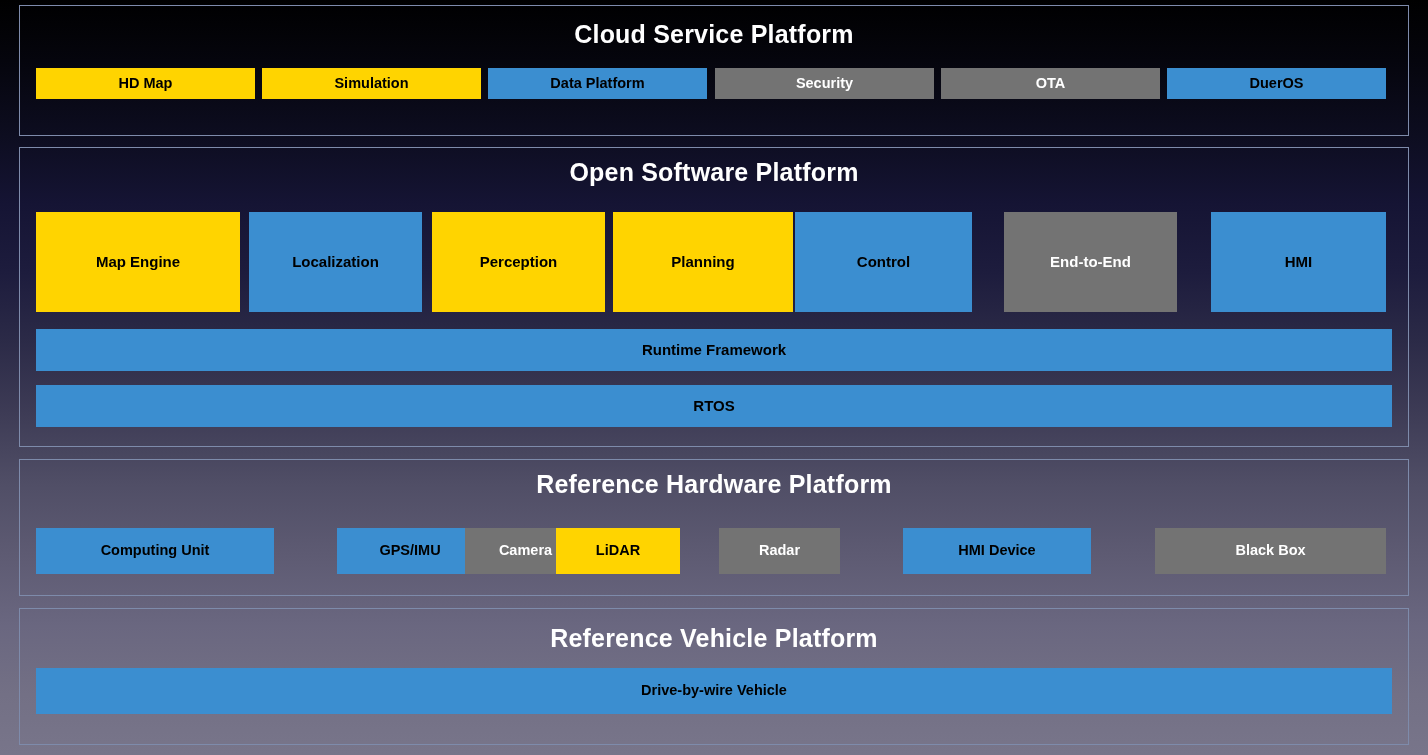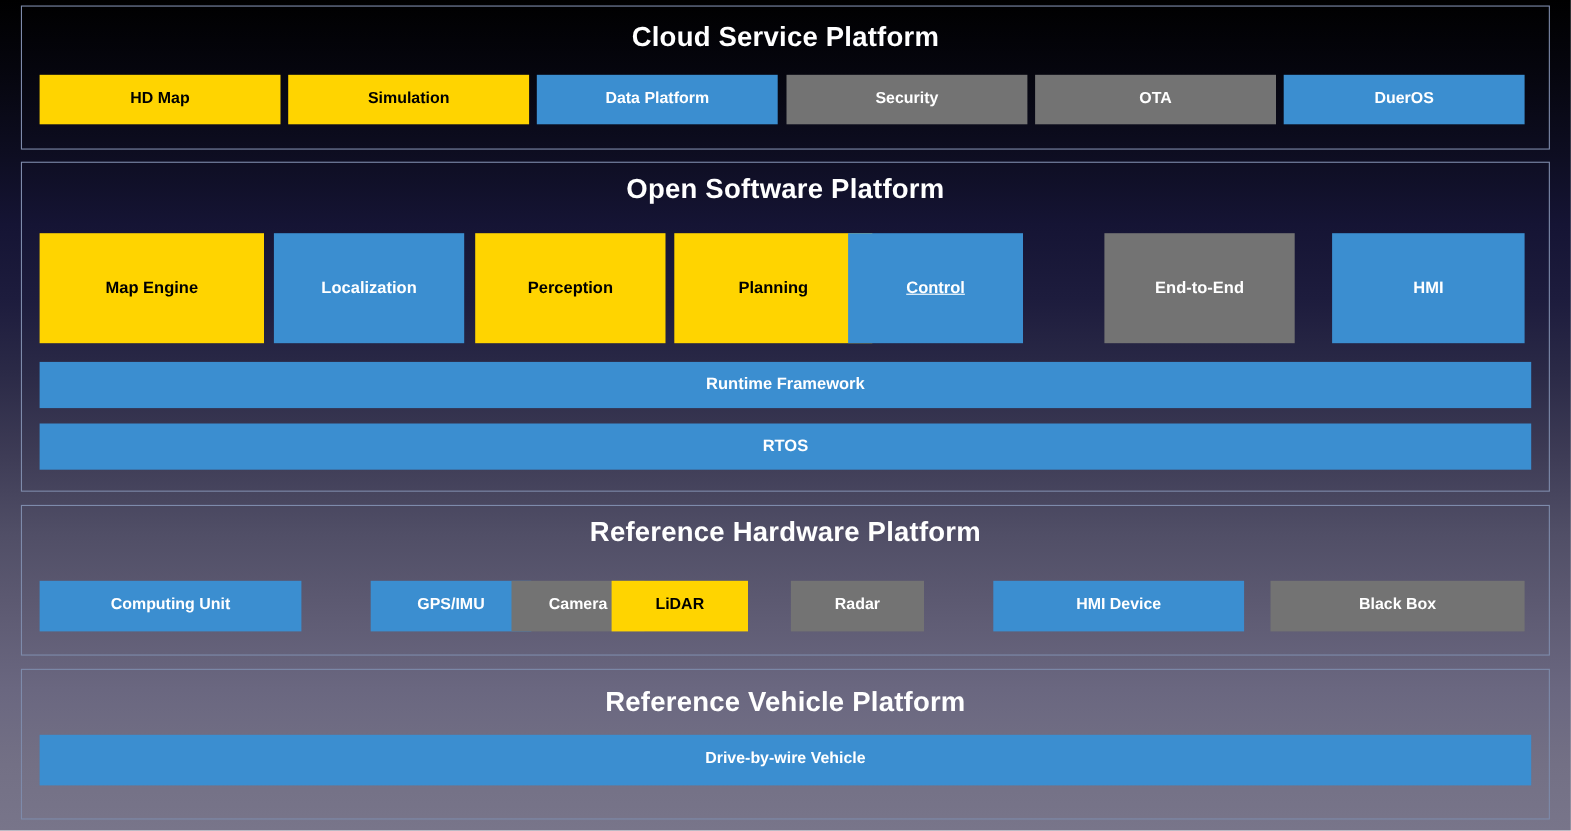--- a/index.html
+++ b/index.html
@@ -50,36 +50,36 @@
     position: absolute;
     display: flex;
     align-items: center;
     justify-content: center;
     font-weight: bold;
     text-align: center;
     line-height: 1.1;
     white-space: nowrap;
   }
   .box.yellow { background: #FFD400; color: #000000; }
-  .box.blue   { background: #3b8ed0; color: #ffffff; }
+  .box.blue   { background: #3b8ed0; color: #000000; }
   .box.red    { background: #737373; color: #ffffff; }
 
   
   #panel-cloud    { left: 19px; top: 5px;   width: 1390px; height: 131px; }
   #panel-software { left: 19px; top: 147px; width: 1390px; height: 300px; }
   #panel-hardware { left: 19px; top: 459px; width: 1390px; height: 137px; }
   #panel-vehicle  { left: 19px; top: 608px; width: 1390px; height: 137px; }
 
   #title-cloud    { top: 20px;  font-size: 25px; }
   #title-software { top: 158px; font-size: 25px; }
   #title-hardware { top: 470px; font-size: 25px; }
   #title-vehicle  { top: 624px; font-size: 25px; }
 
   
-  .cloud-box { top: 68px; height: 45px; font-size: 14.5px; }
+  .cloud-box { top: 68px; height: 31px; font-size: 14.5px; }
 
   
   .sw-box { top: 212px; height: 100px; font-size: 15px; text-align: center; }
 
   
   .sw-bar { height: 42px; font-size: 15px; left: 36px; width: 1356px; }
   #bar-runtime { top: 329px; }
   #bar-rtos    { top: 385px; }
 
   
@@ -103,36 +103,36 @@
   <div class="box red cloud-box" style="left:941px; width:219px;">OTA</div>
   <div class="box blue cloud-box" style="left:1167px;width:219px;">DuerOS</div>
 
   <div class="panel" id="panel-software"></div>
   <div class="panel-title" id="title-software">Open Software Platform</div>
 
   <div class="box yellow sw-box" style="left:36px;   width:204px;">Map Engine</div>
   <div class="box blue sw-box" style="left:249px;  width:173px;">Localization</div>
   <div class="box yellow sw-box" style="left:432px;  width:173px;">Perception</div>
   <div class="box yellow sw-box" style="left:613px;  width:180px;">Planning</div>
-  <div class="box blue sw-box" style="left:771px;  width:159px;text-decoration:underline;">Control</div>
+  <div class="box blue sw-box" style="left:795px;  width:177px;">Control</div>
   <div class="box red sw-box" style="left:1004px; width:173px;">End-to-End</div>
   <div class="box blue sw-box" style="left:1211px; width:175px;">HMI</div>
 
   <div class="box blue sw-bar" id="bar-runtime">Runtime Framework</div>
   <div class="box blue sw-bar" id="bar-rtos">RTOS</div>
 
   <div class="panel" id="panel-hardware"></div>
   <div class="panel-title" id="title-hardware">Reference Hardware Platform</div>
 
   <div class="box blue hw-box" style="left:36px;   width:238px;">Computing Unit</div>
   <div class="box blue hw-box" style="left:337px;  width:146px;">GPS/IMU</div>
   <div class="box red hw-box" style="left:465px;  width:121px;">Camera</div>
   <div class="box yellow hw-box" style="left:556px;  width:124px;">LiDAR</div>
   <div class="box red hw-box" style="left:719px;  width:121px;">Radar</div>
-  <div class="box blue hw-box" style="left:903px;  width:228px;">HMI Device</div>
+  <div class="box blue hw-box" style="left:903px;  width:188px;">HMI Device</div>
   <div class="box red hw-box" style="left:1155px; width:231px;">Black Box</div>
 
   <div class="panel" id="panel-vehicle"></div>
   <div class="panel-title" id="title-vehicle">Reference Vehicle Platform</div>
 
   <div class="box blue" id="bar-vehicle">Drive-by-wire Vehicle</div>
 
 </div>
 
 </body></html>

